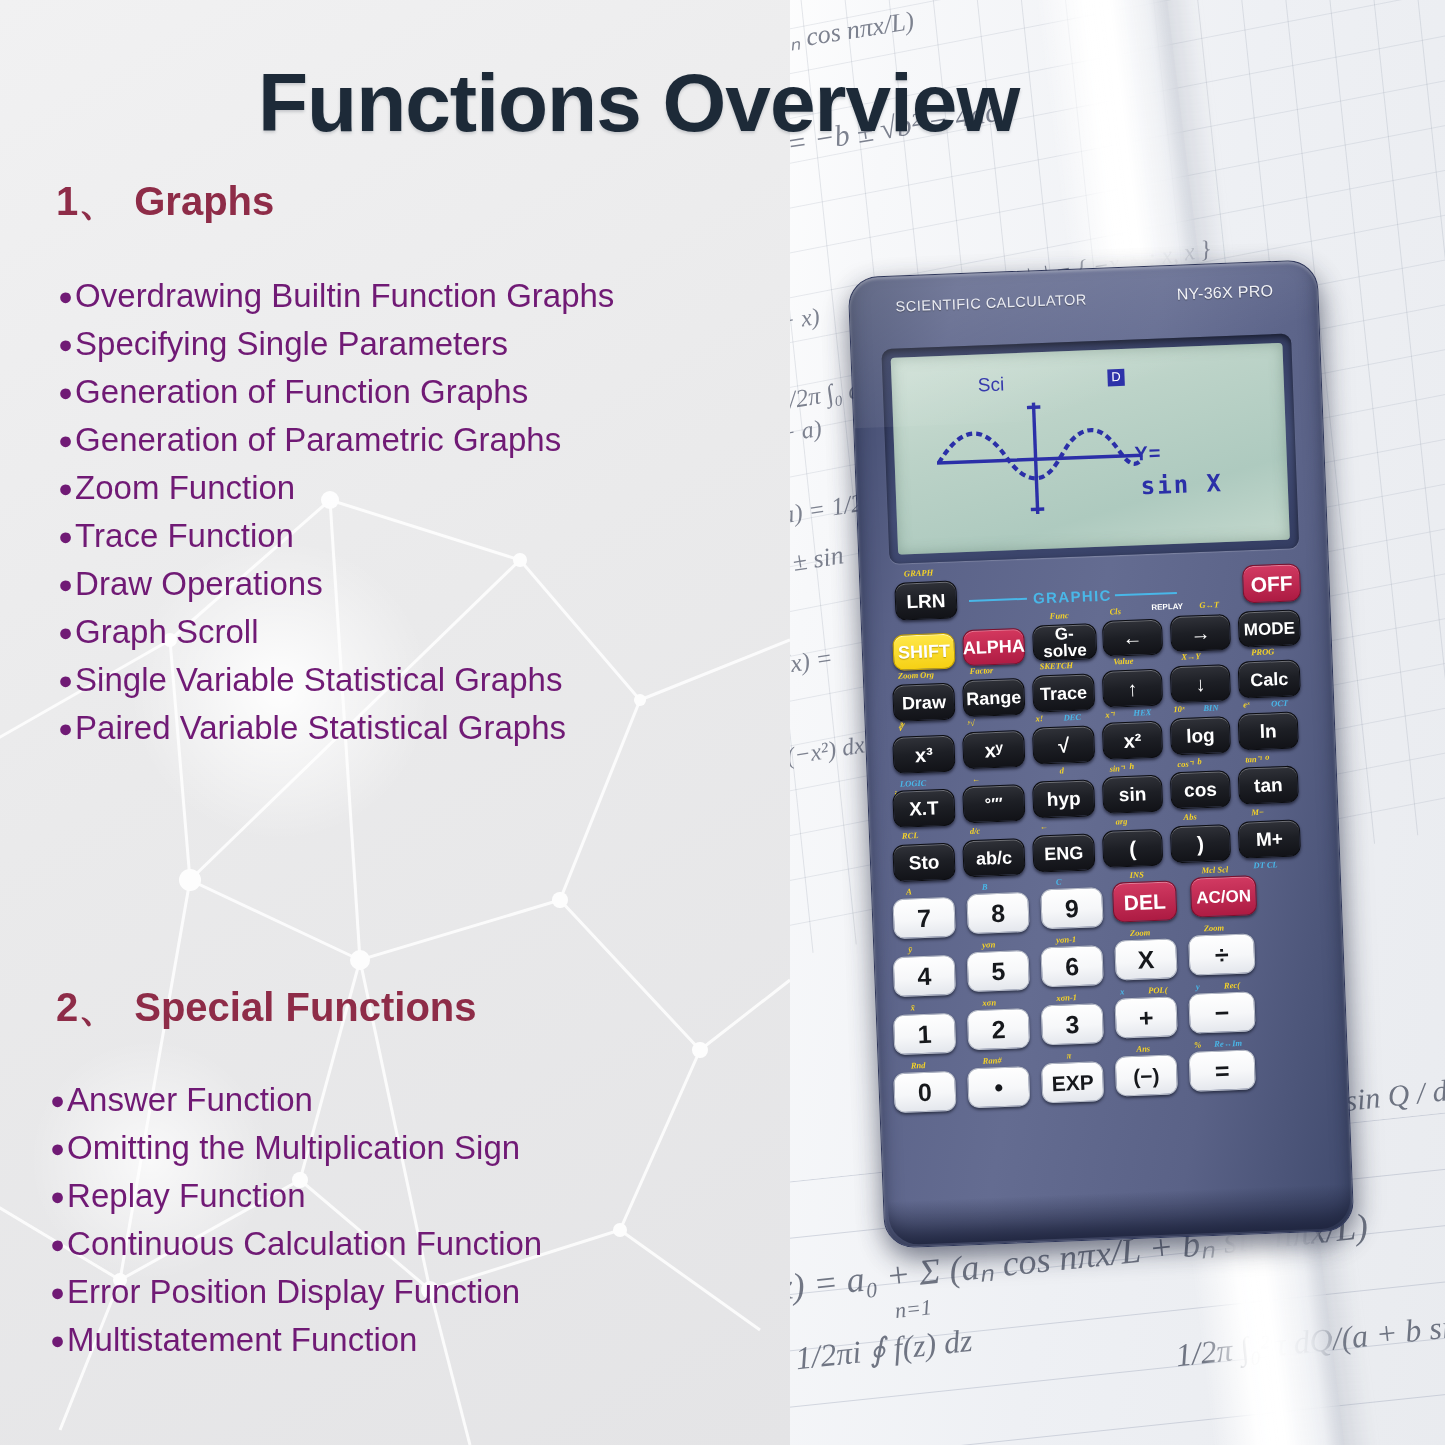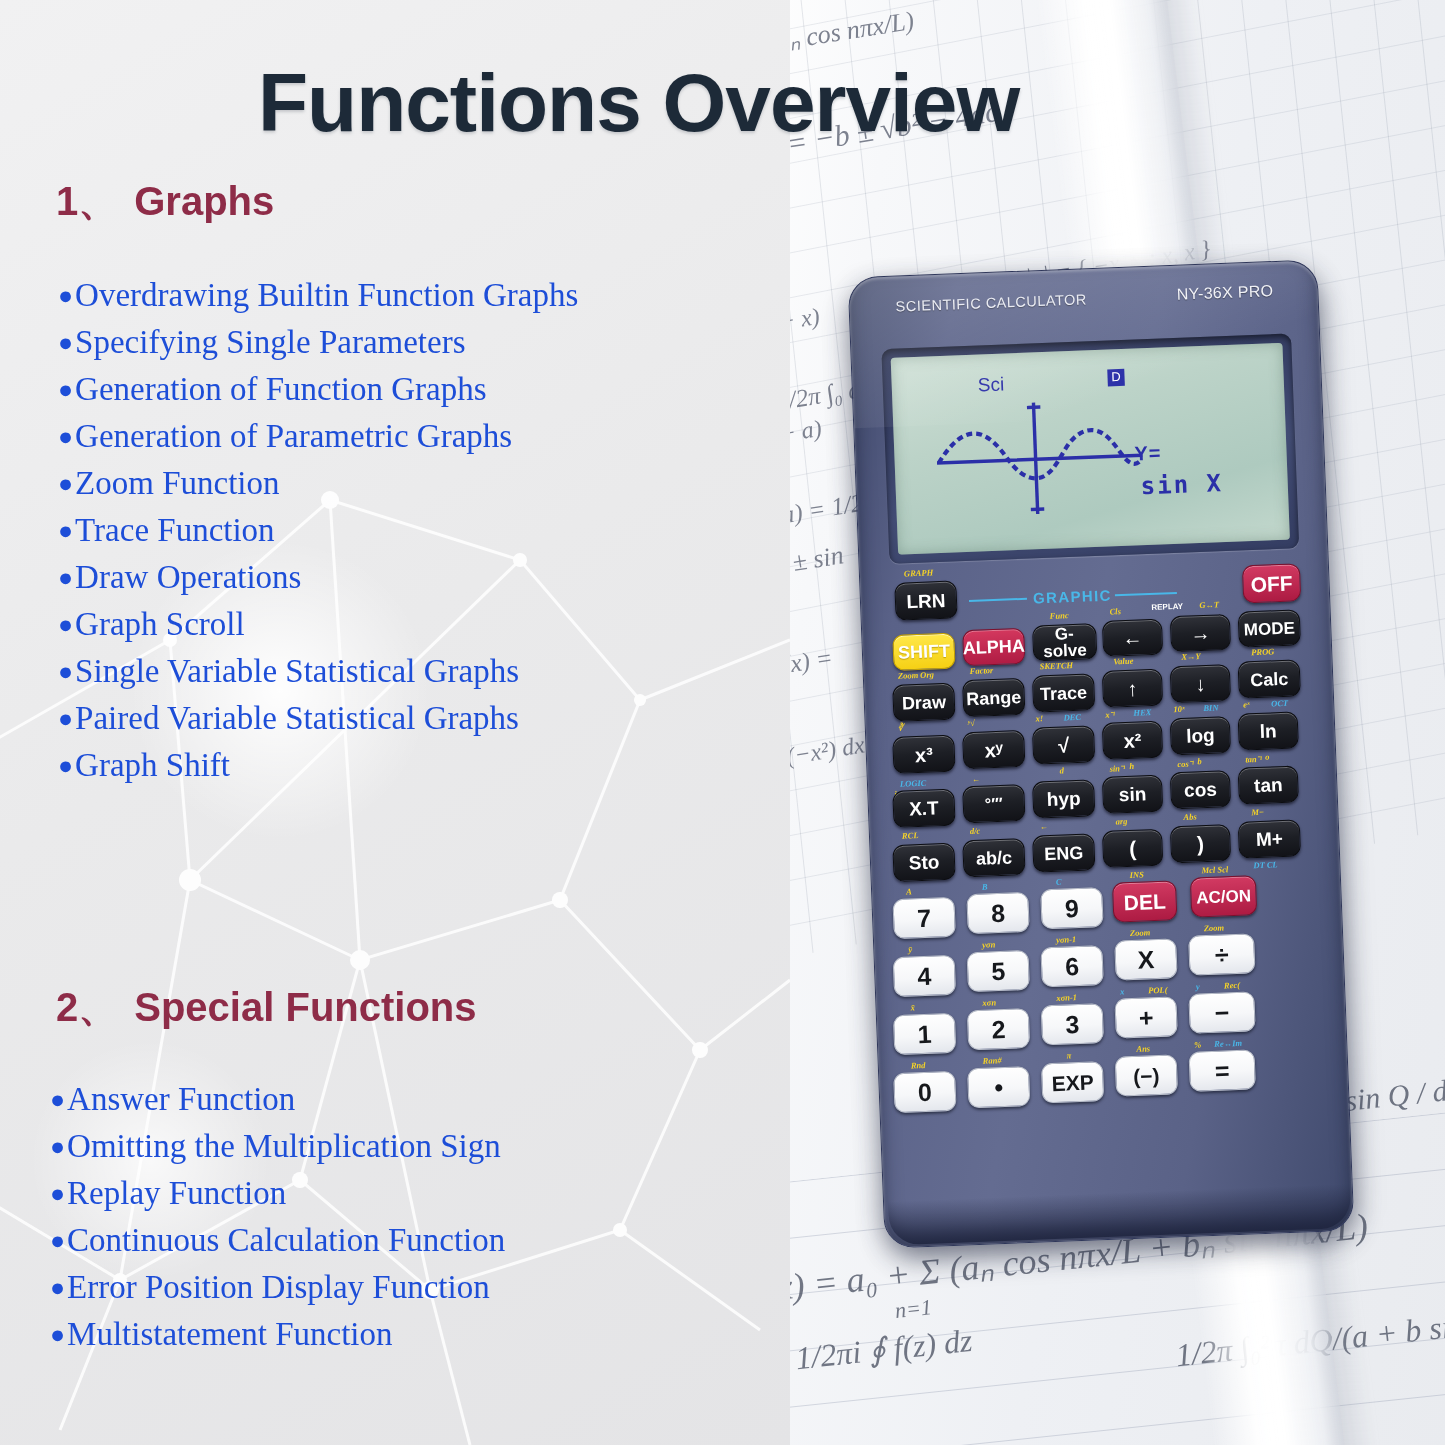--- a/index.html
+++ b/index.html
@@ -177,21 +177,21 @@
     font-size:82px;font-weight:bold;color:#1d2a38;letter-spacing:-1px;
     text-shadow:0 2px 3px rgba(120,125,135,.35);
     white-space:nowrap;
   }
   .sect-h{
     position:absolute;color:#8e2c48;font-weight:bold;font-size:40px;white-space:nowrap;
   }
   .sect-h .num{margin-right:16px;}
   .bullets{position:absolute;}
   .bullet{
-    color:#1d4ed8;font-size:33px;line-height:47px;white-space:nowrap;font-family:Liberation Serif, serif;
+    color:#701a75;font-size:33px;line-height:47px;white-space:nowrap;
   }
   .bullet .dot{font-size:25px;vertical-align:2px;margin-right:2px;}
 </style>
 </head>
 <body>
 
 <div id="root">
 
   <div class="bg-right">
     <div class="paper-grid"></div>
@@ -262,21 +262,20 @@
     <div class="bullet"><span class="dot">●</span><span>Overdrawing Builtin Function Graphs</span></div>
     <div class="bullet"><span class="dot">●</span><span>Specifying Single Parameters</span></div>
     <div class="bullet"><span class="dot">●</span><span>Generation of Function Graphs</span></div>
     <div class="bullet"><span class="dot">●</span><span>Generation of Parametric Graphs</span></div>
     <div class="bullet"><span class="dot">●</span><span>Zoom Function</span></div>
     <div class="bullet"><span class="dot">●</span><span>Trace Function</span></div>
     <div class="bullet"><span class="dot">●</span><span>Draw Operations</span></div>
     <div class="bullet"><span class="dot">●</span><span>Graph Scroll</span></div>
     <div class="bullet"><span class="dot">●</span><span>Single Variable Statistical Graphs</span></div>
     <div class="bullet"><span class="dot">●</span><span>Paired Variable Statistical Graphs</span></div>
-    <div class="bullet"><span class="dot">●</span><span>Graph Shift</span></div>
   </div>
 
   <div class="sect-h" style="left:56px;top:980px;">
     <span class="num">2、</span><span>Special Functions</span>
   </div>
 
   <div class="bullets" style="left:50px;top:1076px;">
     <div class="bullet"><span class="dot">●</span><span>Answer Function</span></div>
     <div class="bullet"><span class="dot">●</span><span>Omitting the Multiplication Sign</span></div>
     <div class="bullet"><span class="dot">●</span><span>Replay Function</span></div>

